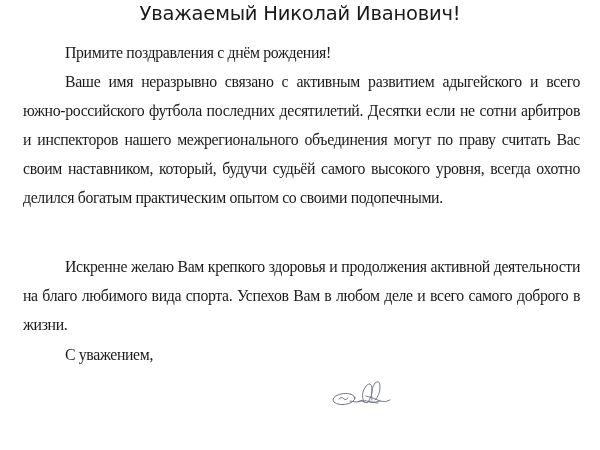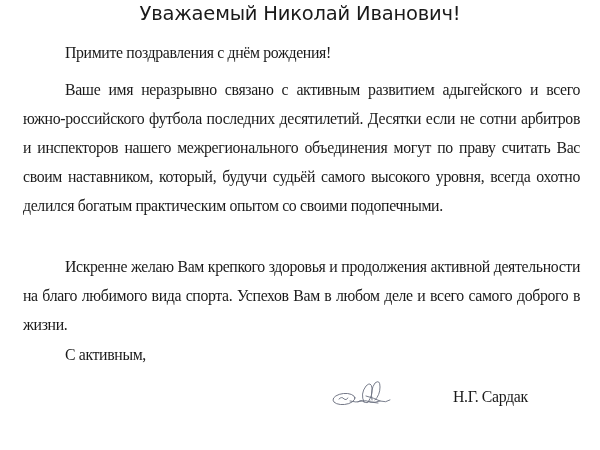--- a/index.html
+++ b/index.html
@@ -31,21 +31,21 @@
       left: 23px;
       width: 557px;
       font-size: 15.8px;
       line-height: 29px;
       text-align: justify;
       text-align-last: left;
       letter-spacing: -0.35px;
       word-spacing: 0px;
     }
     .p1 { top: 38px; }
-    .p2 { top: 75px; }
+    .p2 { top: 67px; }
     .p3 { top: 252px; }
     .para {
       margin: 0;
       text-indent: 42px;
     }
     .closing {
       position: absolute;
       left: 65px;
       top: 346px;
       font-size: 15.8px;
@@ -90,33 +90,32 @@
   </div>
 
   <div class="body-text p2">
     <p class="para">Ваше имя неразрывно связано с активным развитием адыгейского и всего южно-российского футбола последних десятилетий. Десятки если не сотни арбитров и инспекторов нашего межрегионального объединения могут по праву считать Вас своим наставником, который, будучи судьёй самого высокого уровня, всегда охотно делился богатым практическим опытом со своими подопечными.</p>
   </div>
 
   <div class="body-text p3">
     <p class="para">Искренне желаю Вам крепкого здоровья и продолжения активной деятельности на благо любимого вида спорта. Успехов Вам в любом деле и всего самого доброго в жизни.</p>
   </div>
 
-  <div class="closing">С активным,</div>
+  <div class="closing">С уважением,</div>
 
   <div class="sig-row">
 
     <svg class="signature" viewBox="0 0 70 40" xmlns="http://www.w3.org/2000/svg">
       <g fill="none" stroke="#6b7080" stroke-width="0.9" stroke-linecap="round">
         <ellipse cx="14" cy="27" rx="11" ry="5.5" transform="rotate(-6 14 27)"></ellipse>
         <path d="M9 27 q3 -3 5 0 q2 2 4 -1"></path>
         <path d="M20 29 q6 2 12 0 q4 -1 8 1 q5 1 10 -1"></path>
         <path d="M34 30 q-4 -8 2 -16 q5 -5 6 2 q1 7 -4 14"></path>
         <path d="M42 28 q-2 -10 3 -17 q5 -4 5 4 q0 8 -5 13"></path>
         <path d="M36 24 q8 2 14 5 q6 2 10 -1"></path>
         <path d="M28 30 q3 -3 6 0 q3 2 6 -1"></path>
         <path d="M40 30 l8 1"></path>
       </g>
     </svg>
 
-    <span class="sig-name">Н.Г. Сардак</span>
   </div>
 
 </div>
 
 </body></html>

